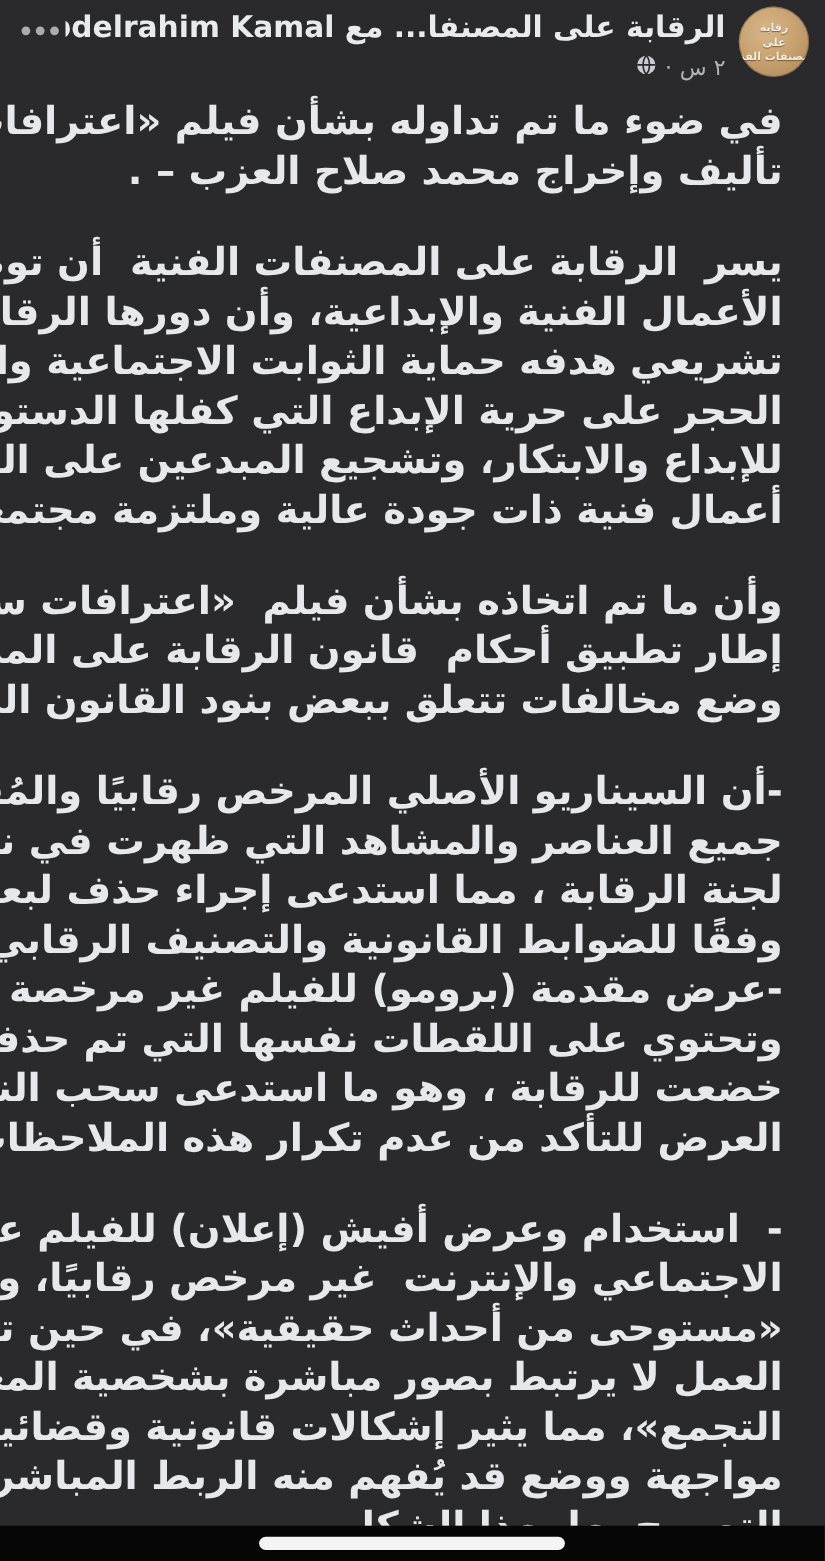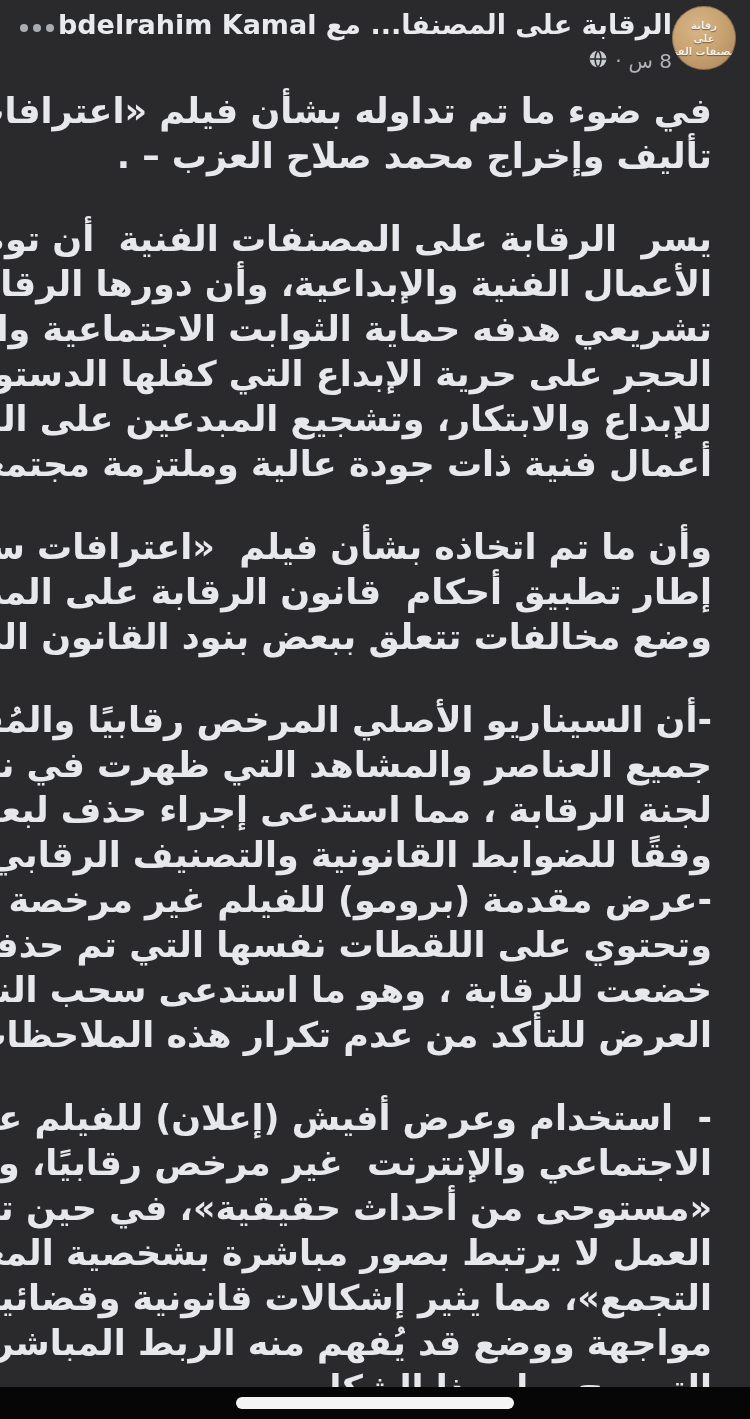--- a/index.html
+++ b/index.html
@@ -17,20 +17,21 @@
   .post-header {
     display: flex;
     align-items: flex-start;
     padding: 6px 14px 0 14px;
   }
   .avatar {
     flex: 0 0 auto;
     width: 64px; height: 64px;
     border-radius: 50%;
     background: radial-gradient(circle at 40% 35%, #d7b68a 0%, #c9a271 45%, #a9855a 100%);
+    margin-left: 12px;
     display: flex; flex-direction: column;
     align-items: center; justify-content: center;
     overflow: hidden;
     box-shadow: inset 0 0 0 1px rgba(0,0,0,.25);
   }
   .avatar span {
     display: block;
     color: #f3efe6;
     font-size: 10px;
     font-weight: bold;
@@ -111,21 +112,21 @@
 
     <div class="avatar">
       <span>رقابة</span>
       <span>على</span>
       <span>المصنفات الفنية</span>
     </div>
 
     <div class="head-text">
       <div class="page-title">الرقابة على المصنفا... مع Abdelrahim Kamal.</div>
       <div class="meta-row">
-        <span>8 س</span>
+        <span>٢ س</span>
         <span>·</span>
         <span class="globe">
           <svg width="20" height="20" viewBox="0 0 24 24">
             <circle cx="12" cy="12" r="10" fill="#c9ccd1"></circle>
             <path d="M2 12h20 M12 2c4.6 4.4 4.6 15.6 0 20 M12 2c-4.6 4.4-4.6 15.6 0 20" fill="none" stroke="#2a2a2c" stroke-width="1.8"></path>
           </svg>
         </span>
       </div>
     </div>
 

